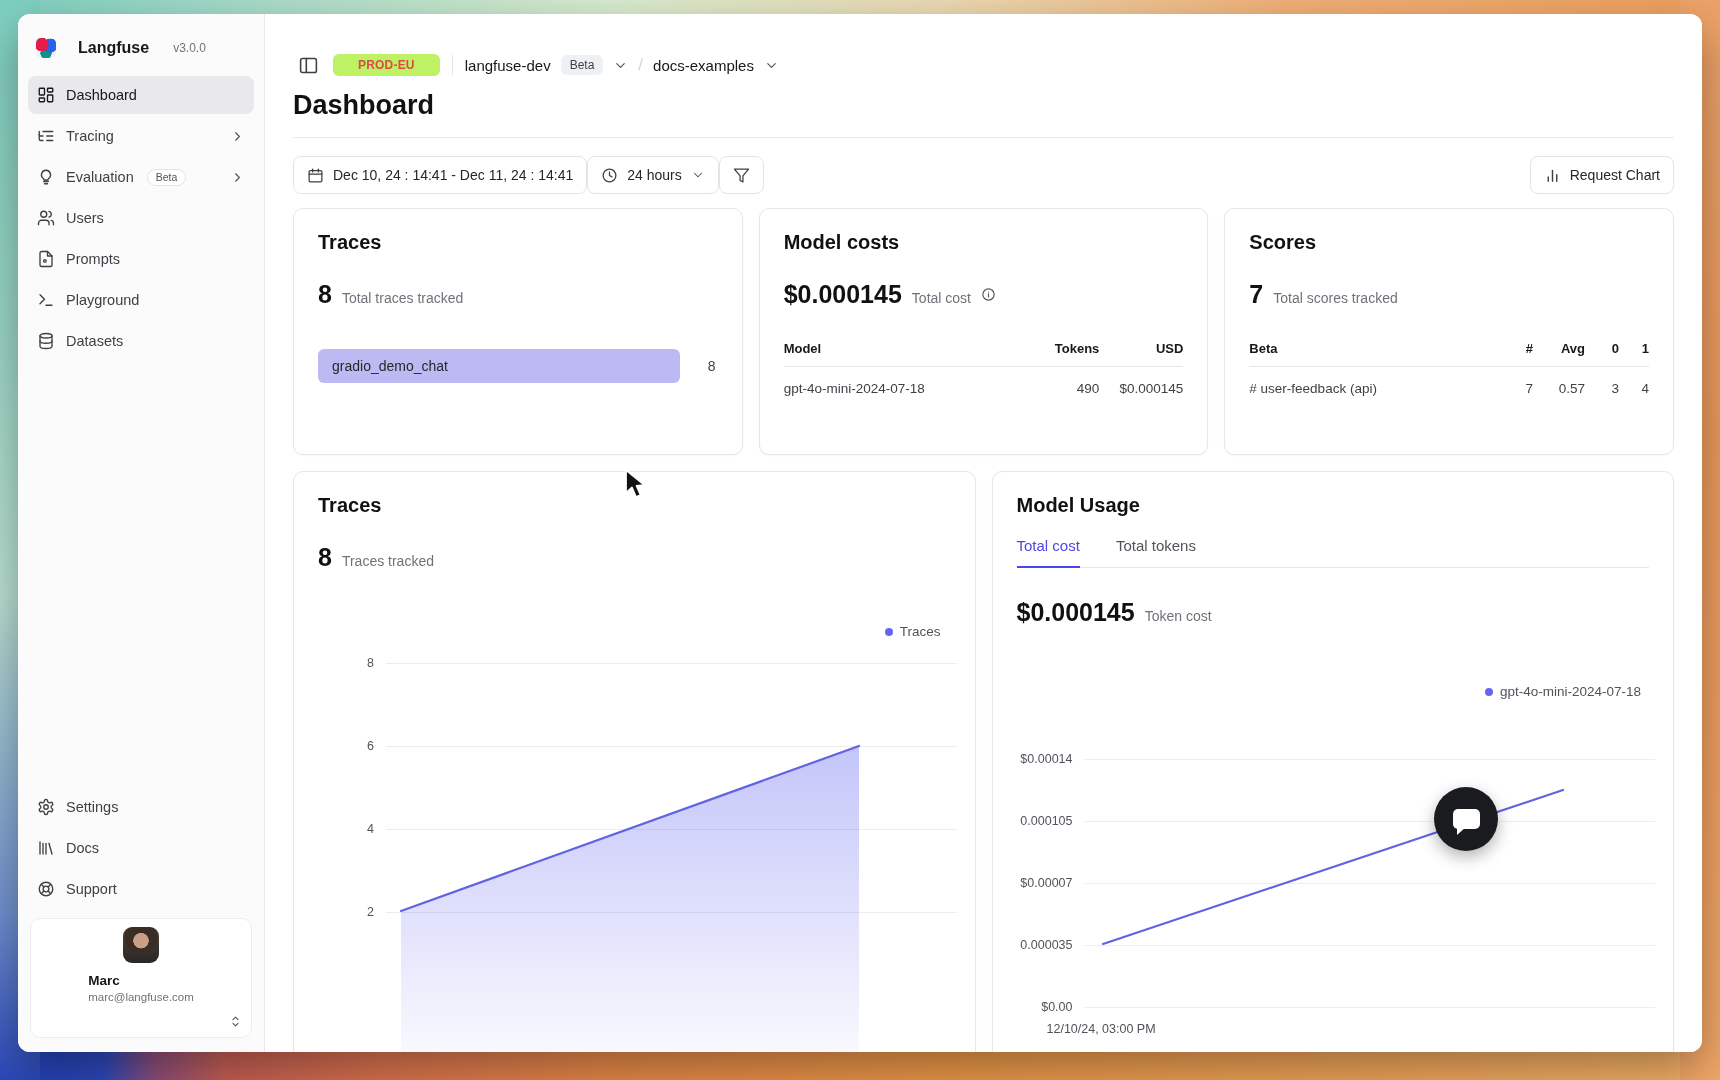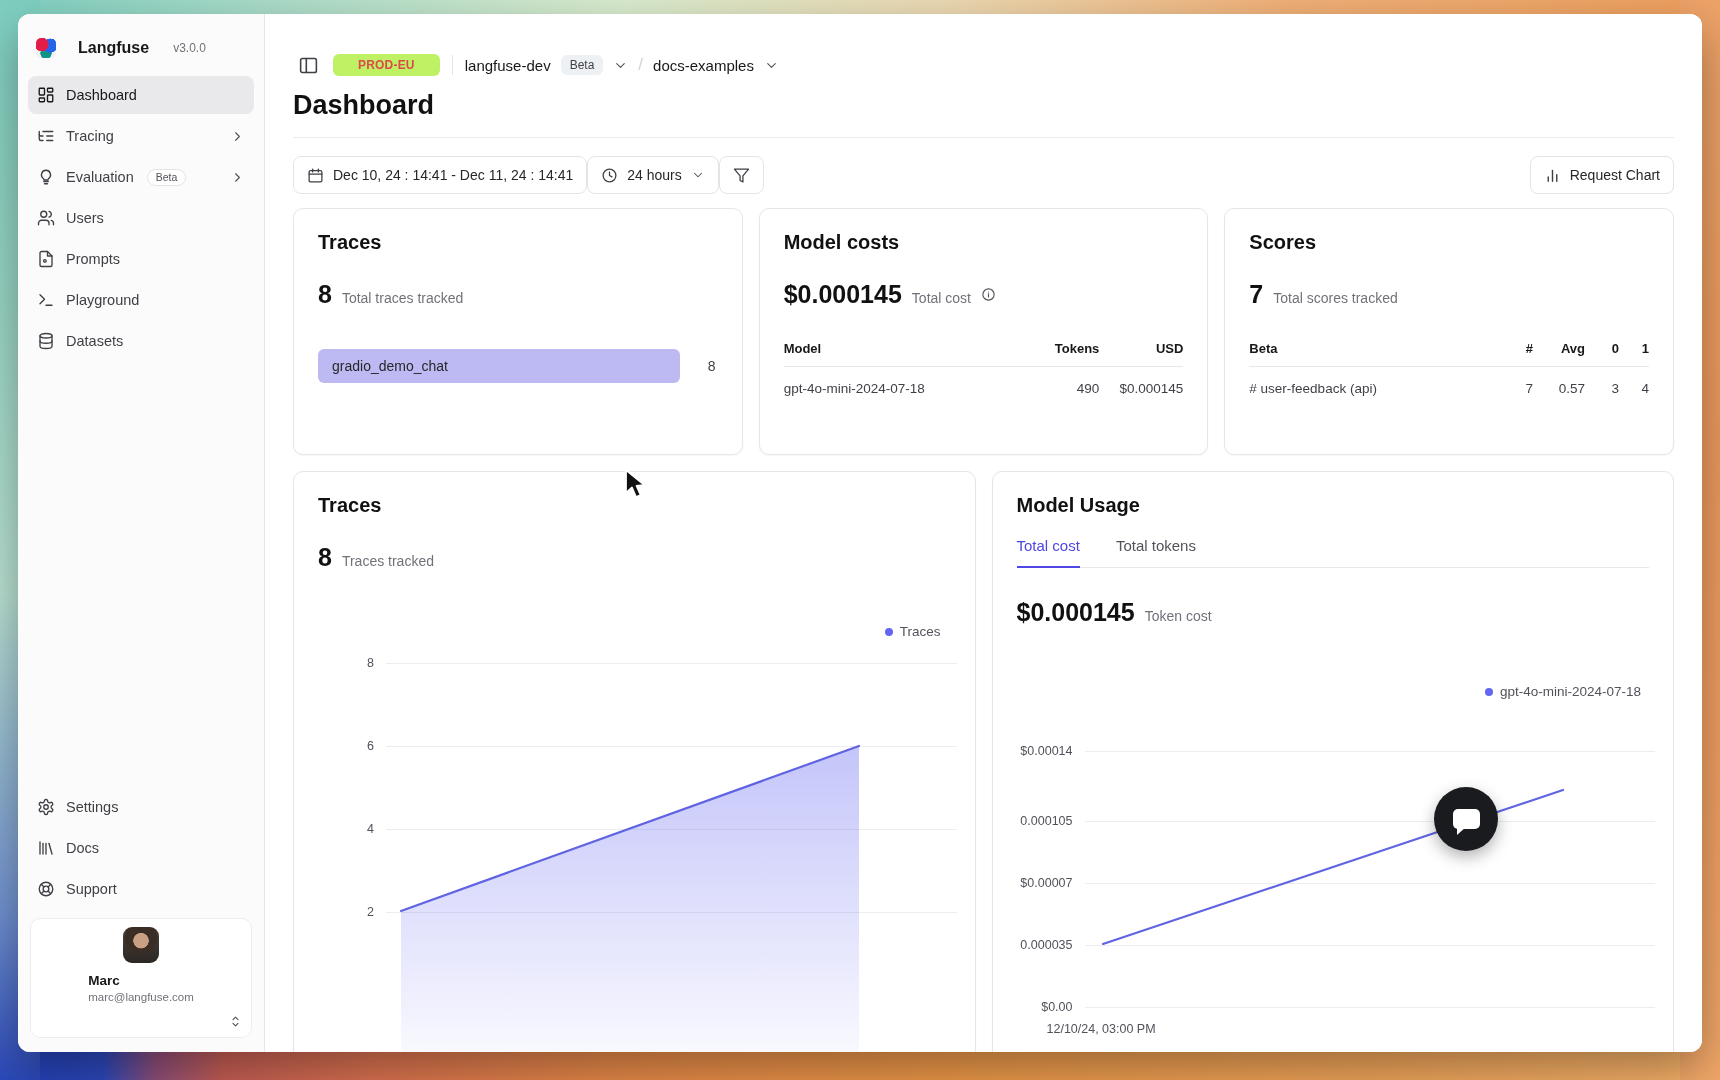--- a/index.html
+++ b/index.html
@@ -468,21 +468,21 @@
           </div>
           <div class="metric2">
             <span class="metric-num">$0.000145</span>
             <span class="metric-label">Token cost</span>
           </div>
           <div class="legend" style="top:212px;right:32px;">
             <span class="dot"></span>
             <span>gpt-4o-mini-2024-07-18</span>
           </div>
           <div class="plot" style="top:246px;height:354px;">
-            <div class="gline" style="top:26px;align-items:center;">
+            <div class="gline" style="top:34px;align-items:center;">
                 <span class="glabel">$0.00014</span>
                 <span class="grule"></span>
               </div>
             <div class="gline" style="top:96px;">
                 <span class="glabel">0.000105</span>
                 <span class="grule"></span>
               </div>
             <div class="gline" style="top:158px;">
                 <span class="glabel">$0.00007</span>
                 <span class="grule"></span>

